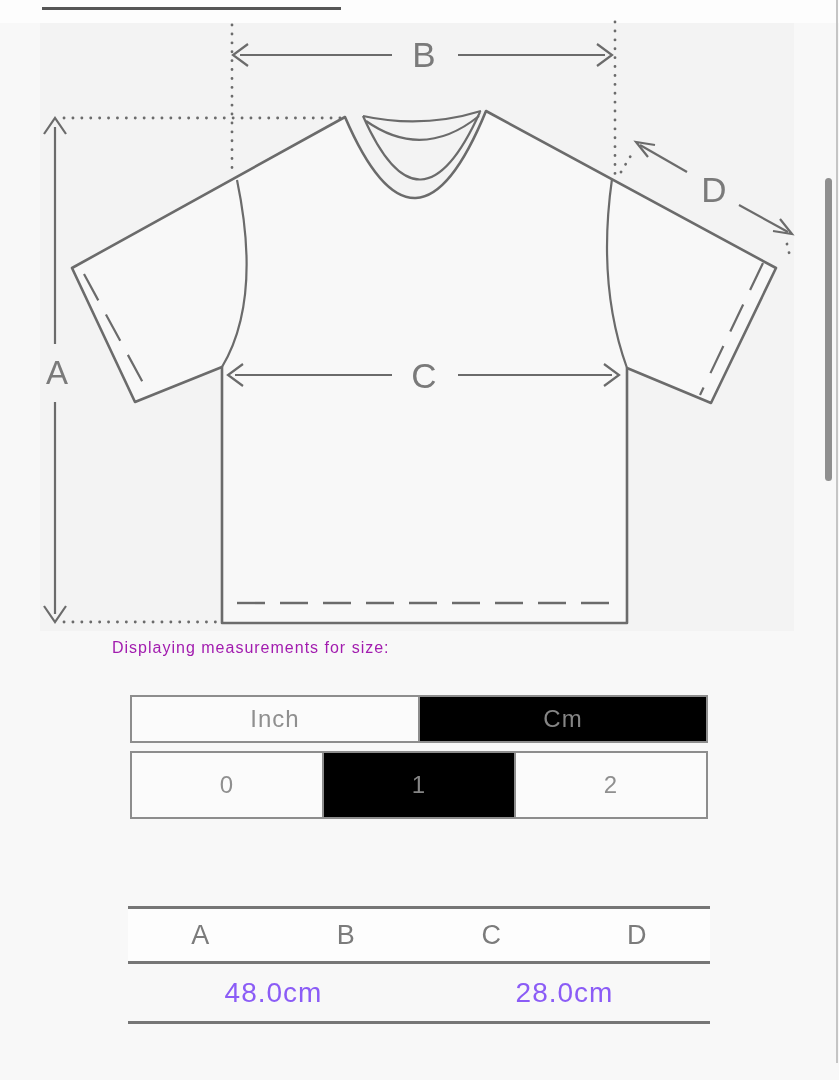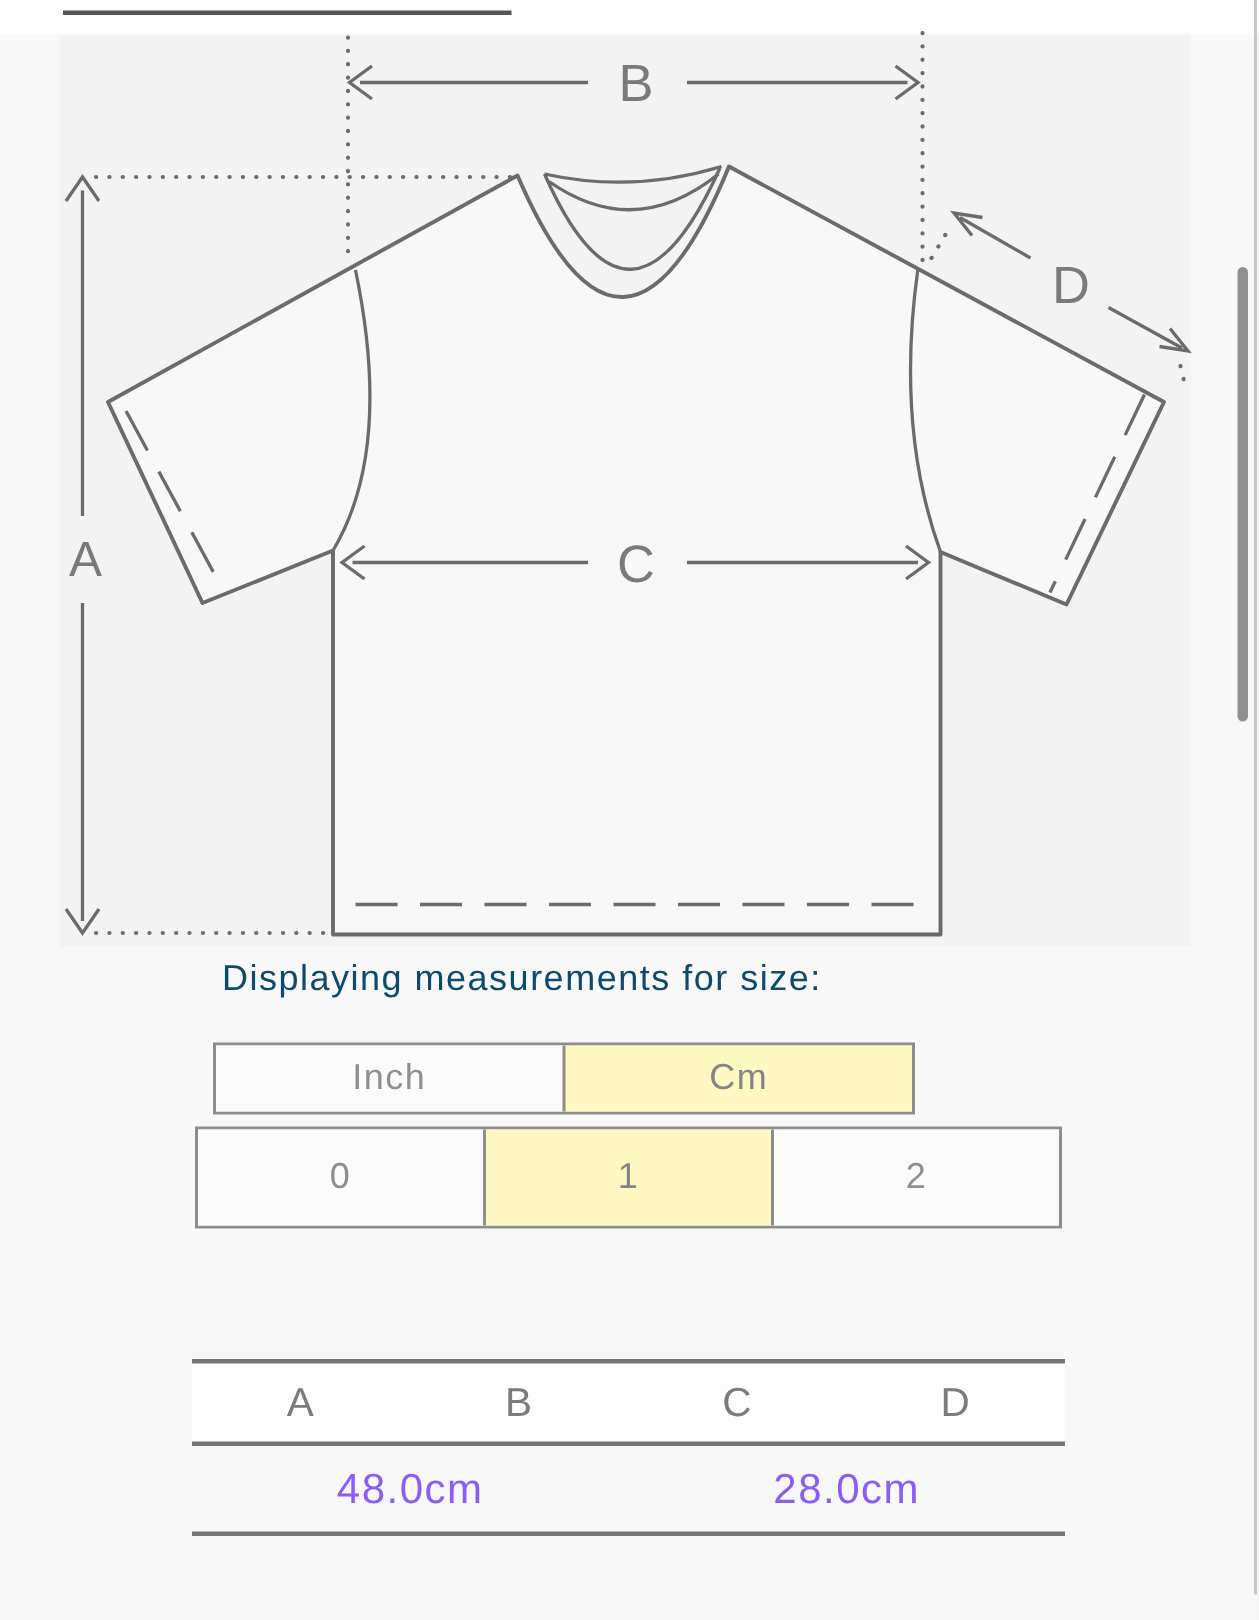--- a/index.html
+++ b/index.html
@@ -1,28 +1,28 @@
 <!DOCTYPE html>
 <html><head>
 <meta charset="utf-8">
 <style>
   html,body{margin:0;padding:0;}
   body{font-family:"Liberation Sans","DejaVu Sans",sans-serif;background:#e9e9e9;}
   .screen{position:relative;width:839px;height:1080px;background:#f8f8f8;overflow:hidden;}
   .top-strip{position:absolute;left:0;top:0;width:839px;height:23px;background:#fdfdfd;}
   .top-line{position:absolute;left:42px;top:7px;width:299px;height:3px;background:#565656;}
   .diagram-svg{position:absolute;left:0;top:0;}
-  .note{position:absolute;left:148px;top:639px;font-size:24px;font-weight:300;color:#0c4a6e;letter-spacing:1px;}
+  .note{position:absolute;left:112px;top:639px;font-size:16px;font-weight:300;color:#a21caf;letter-spacing:1px;}
   .seg{position:absolute;display:flex;border:2px solid #8d8d8d;box-sizing:border-box;background:#fdfdfd;}
-  .unit-toggle{left:142px;top:695px;width:468px;height:48px;}
+  .unit-toggle{left:130px;top:695px;width:578px;height:48px;}
   .size-selector{left:130px;top:751px;width:578px;height:68px;}
   .seg .cell{flex:1;display:flex;align-items:center;justify-content:center;
     font-size:24px;font-weight:300;color:#8f8f8f;letter-spacing:1px;background:#fbfbfb;cursor:pointer;}
   .seg .cell + .cell{border-left:2px solid #8d8d8d;}
-  .seg .cell.selected{background:#fef9c3;color:#858585;}
+  .seg .cell.selected{background:#000000;color:#858585;}
   .m-table{position:absolute;left:128px;top:906px;width:582px;}
   .m-row{display:flex;box-sizing:border-box;}
   .m-row.head{background:#fdfdfd;border-top:3px solid #767676;border-bottom:3px solid #767676;height:58px;}
   .m-row.vals{height:60px;border-bottom:3px solid #767676;}
   .m-cell{flex:1;display:flex;align-items:center;justify-content:center;font-weight:300;letter-spacing:1px;}
   .m-row.head .m-cell{font-size:27px;color:#7b7b7b;}
   .m-row.vals .m-cell{font-size:28px;color:#8b5cf6;}
   .scrollbar-thumb{position:absolute;left:825px;top:178px;width:7px;height:303px;border-radius:4px;background:#8f8f8f;}
   .right-edge{position:absolute;left:836px;top:0;width:2px;height:1063px;background:#c5c5c5;}
   svg text{font-family:"Liberation Sans","DejaVu Sans",sans-serif;font-weight:300;fill:#7a7a7a;}

